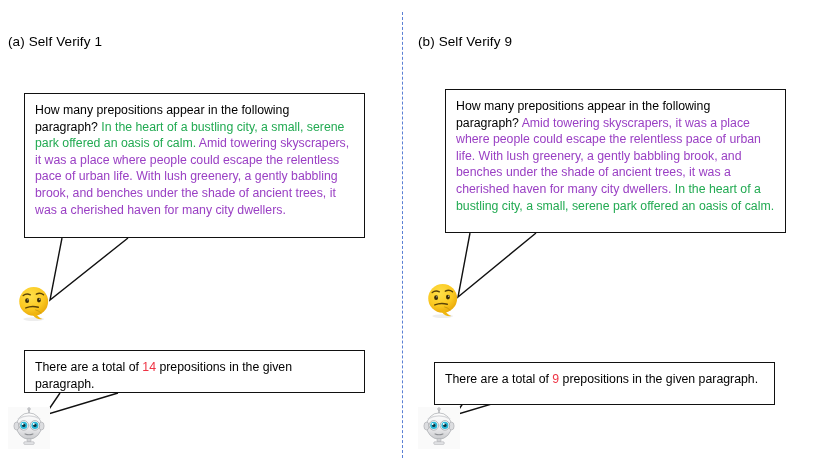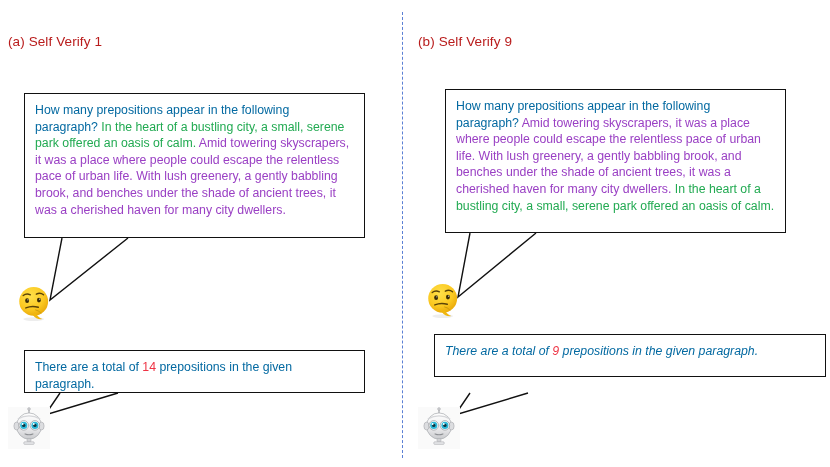--- a/index.html
+++ b/index.html
@@ -20,21 +20,21 @@
     position: absolute;
     top: 0;
     height: 467px;
   }
   .panel-a { left: 0; width: 400px; }
   .panel-b { left: 410px; width: 420px; }
 
   .panel-title {
     position: absolute;
     font-size: 13.5px;
-    color: #b91c1c;
+    color: #000000;
     white-space: nowrap;
     letter-spacing: 0.1px;
   }
   .panel-a .panel-title { left: 8px; top: 34px; }
   .panel-b .panel-title { left: 8px; top: 34px; }
 
   .divider {
     position: absolute;
     left: 402px;
     top: 12px;
@@ -52,25 +52,25 @@
     font-size: 12.3px;
     line-height: 16.6px;
   }
   .bubble .body {
     padding: 8px 10px 7px 10px;
   }
 
   .q-box-a { left: 24px; top: 93px; width: 341px; height: 145px; }
   .q-box-b { left: 445px; top: 89px; width: 341px; height: 144px; }
   .a-box-a { left: 24px; top: 350px; width: 341px; height: 43px; }
-  .a-box-b { left: 434px; top: 334px; width: 392px; height: 43px; font-style: italic; }
+  .a-box-b { left: 434px; top: 362px; width: 341px; height: 43px; }
 
   .seg-green  { color: #22aa52; }
   .seg-purple { color: #9a40c4; }
-  .seg-black  { color: #0369a1; }
+  .seg-black  { color: #000000; }
   .num-red    { color: #ee3344; }
 
   
   .tail-svg {
     position: absolute;
     left: 0;
     top: 0;
     width: 830px;
     height: 467px;
     pointer-events: none;

